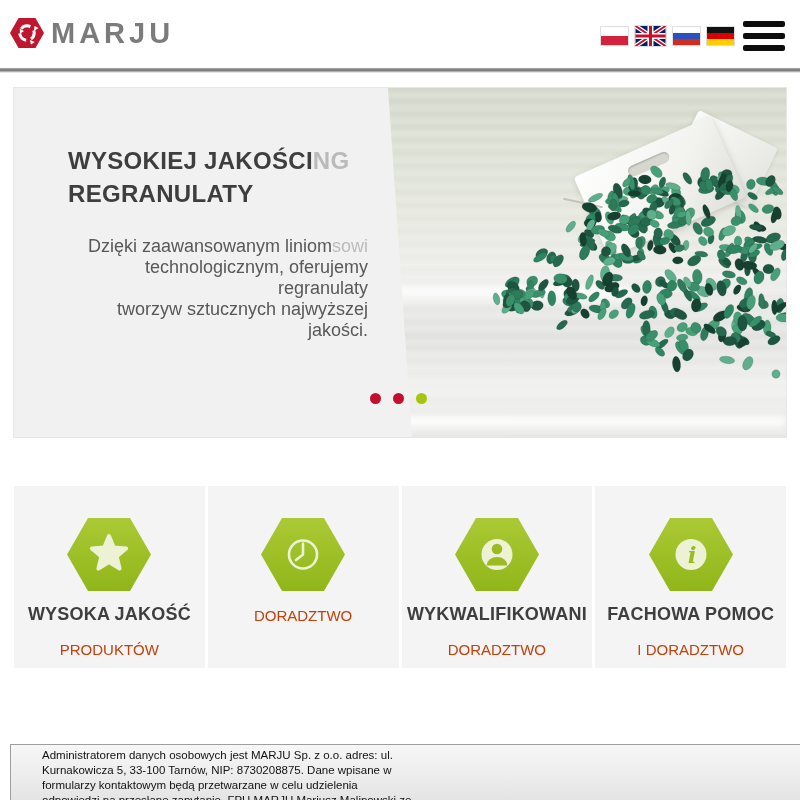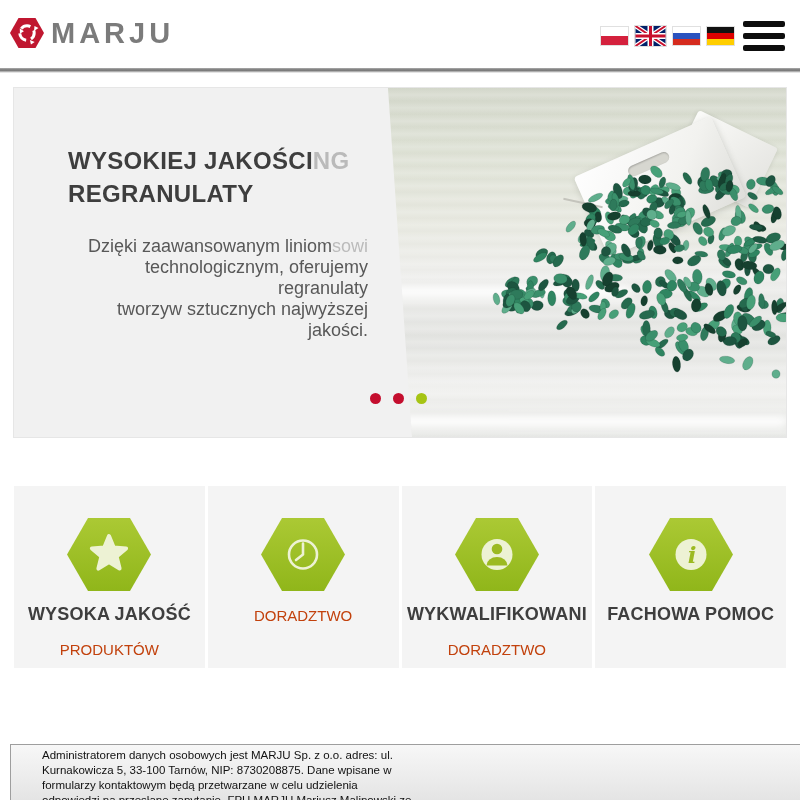--- a/index.html
+++ b/index.html
@@ -541,20 +541,21 @@
 
     <div class="feature">
       <div class="hexwrap">
         <svg width="84" height="73" viewBox="0 0 84 73">
           <polygon points="21,0 63,0 84,36.5 63,73 21,73 0,36.5" fill="url(#hg1)"></polygon>
           <circle cx="42" cy="36.5" r="15.5" fill="#edf2d4"></circle>
           <text x="43" y="45" text-anchor="middle" font-family="DejaVu Serif, serif" font-style="italic" font-weight="bold" font-size="23" fill="#9cba22">i</text>
         </svg>
       </div>
       <div class="feature-title">FACHOWA POMOC</div>
+      <div class="feature-sub">I DORADZTWO</div>
     </div>
 
   </div>
 
   <div class="section-heading">Regranulaty i produkcja opakowań foliowych</div>
 
   <div class="cookie">
     <div class="cookie-text">
       <div>Administratorem danych osobowych jest MARJU Sp. z o.o. adres: ul.</div>
       <div>Kurnakowicza 5, 33-100 Tarnów, NIP: 8730208875. Dane wpisane w</div>

